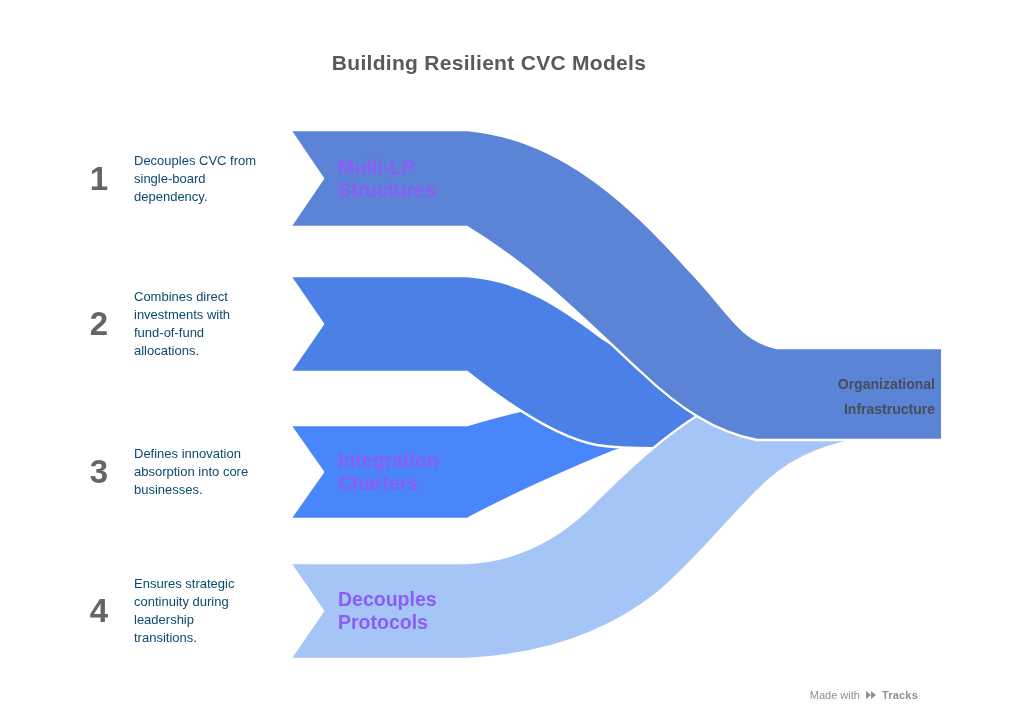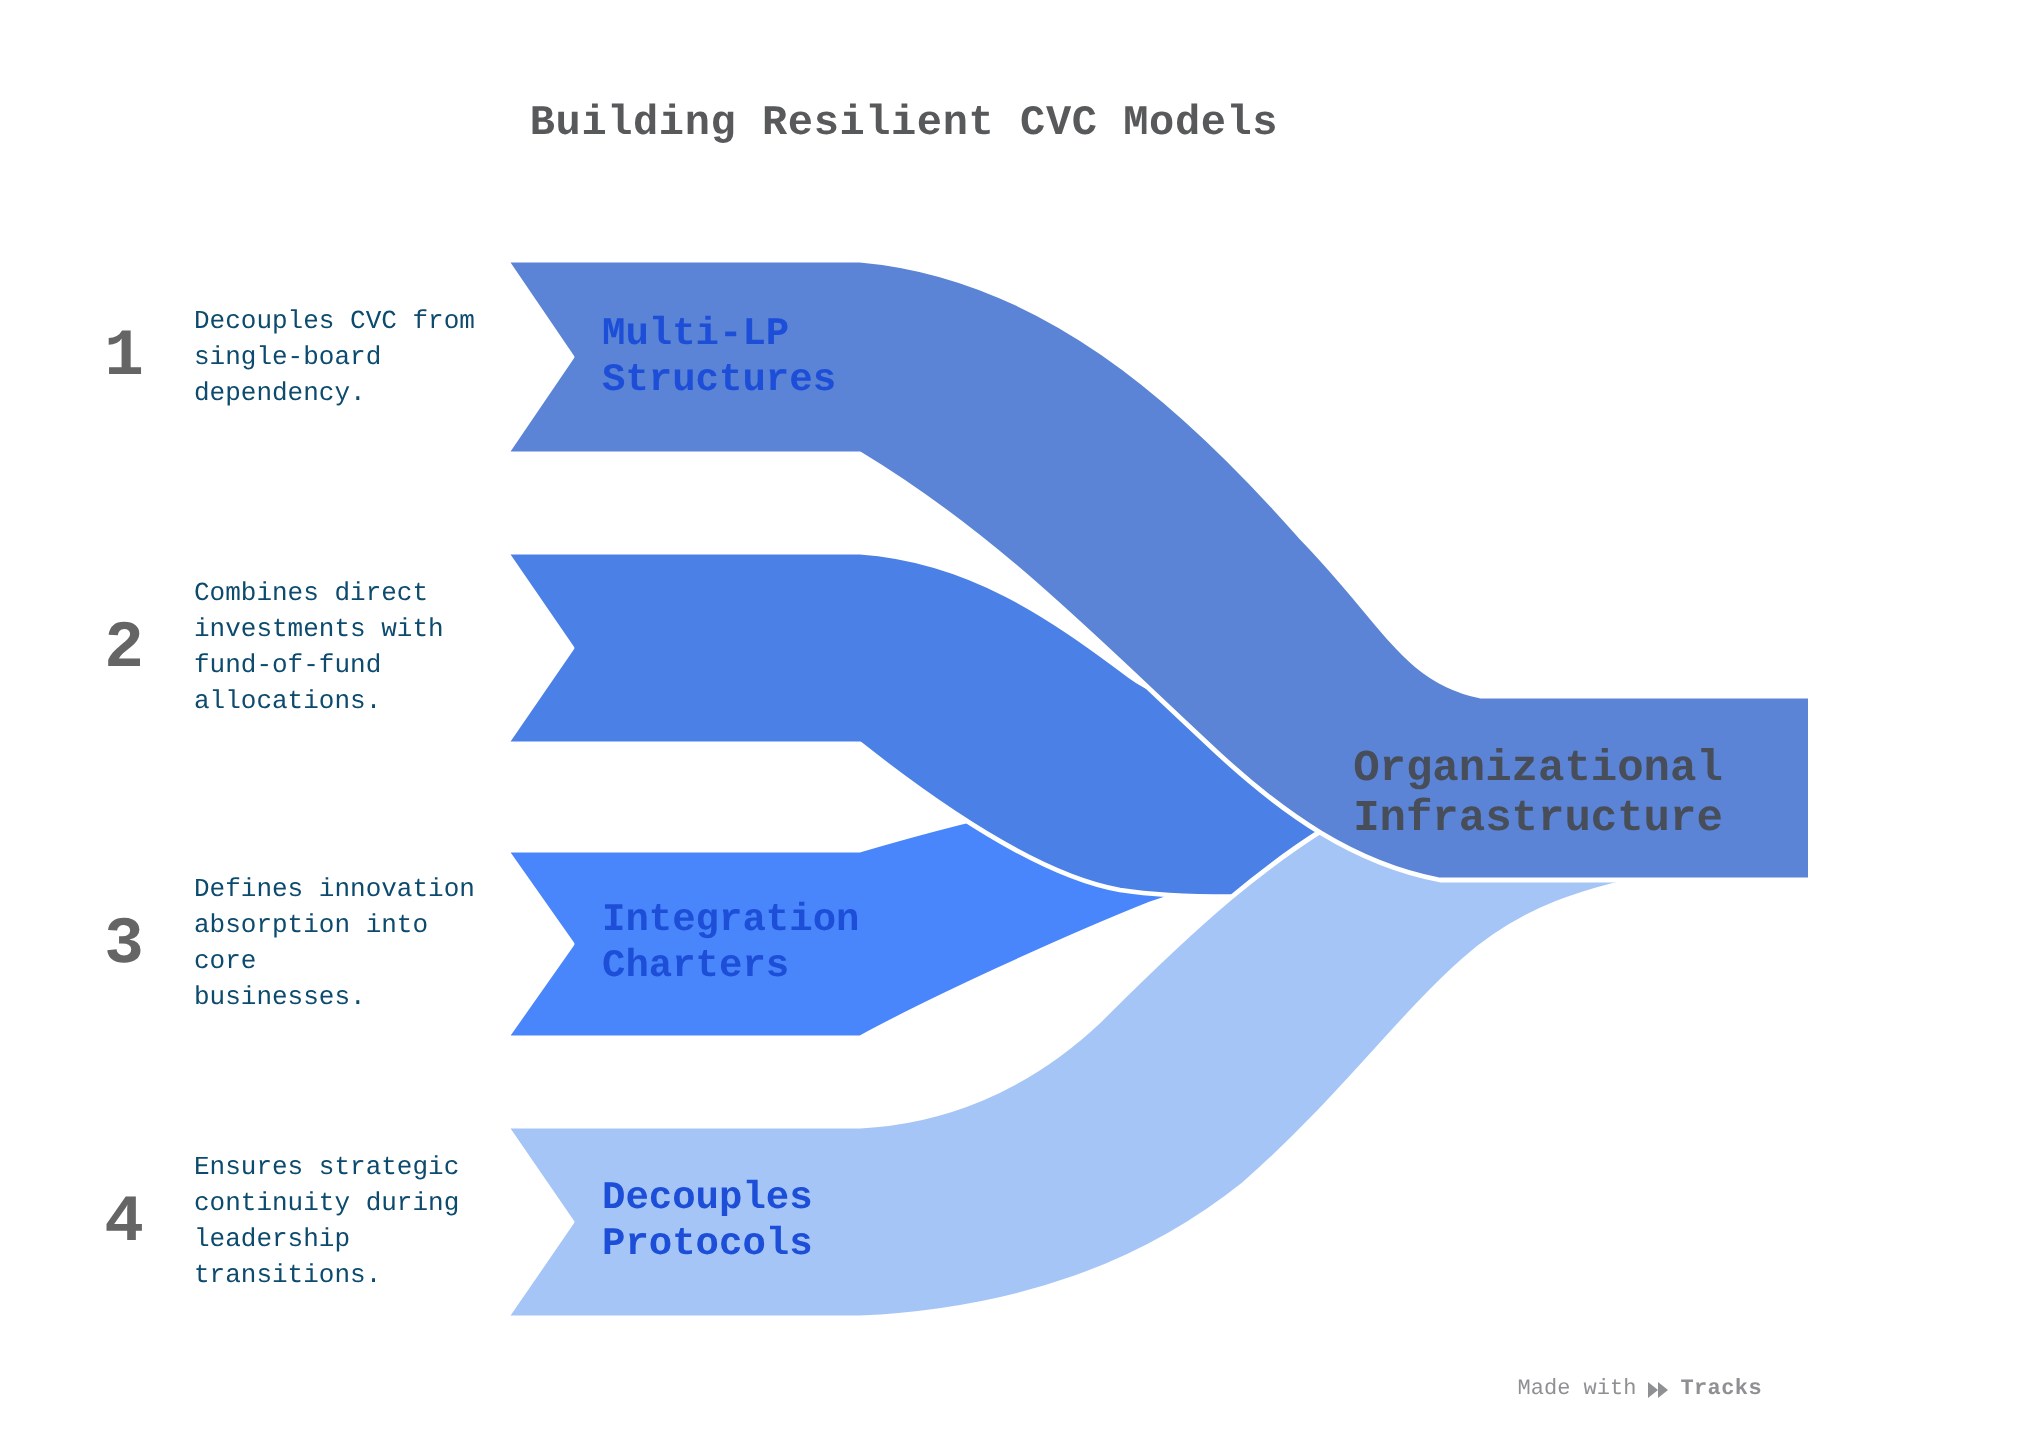--- a/index.html
+++ b/index.html
@@ -1,47 +1,47 @@
 <!DOCTYPE html>
 <html><head>
 <meta charset="utf-8">
 <style>
   html,body{margin:0;padding:0;background:#ffffff;}
   .stage{
     position:relative;width:904px;height:721px;overflow:hidden;
-    background:#ffffff;font-family:Liberation Mono, monospace;
+    background:#ffffff;font-family:Liberation Sans, sans-serif;margin-left:37px;
   }
   .ribbons{position:absolute;left:0;top:0;width:1020px;height:721px;}
   .ribbons path{stroke:#ffffff;stroke-width:2.4;stroke-linejoin:round;}
   .title{
     position:absolute;left:0;top:51px;width:100%;text-align:center;
     font-size:21px;font-weight:bold;color:#58595b;letter-spacing:.3px;
   }
   .num{
     position:absolute;left:40px;width:44px;text-align:center;
     font-size:33px;font-weight:bold;color:#656565;
     display:flex;align-items:center;justify-content:center;
   }
   .desc{
     position:absolute;left:97px;width:145px;
     font-size:13px;line-height:18px;color:#0c4a6e;
     display:flex;align-items:center;white-space:pre-line;
   }
   .blabel{
     position:absolute;left:301px;width:175px;
-    font-size:19.5px;line-height:23px;font-weight:bold;color:#1d4ed8;
+    font-size:19.5px;line-height:23px;font-weight:bold;color:#8b5cf6;
     display:flex;align-items:center;white-space:pre-line;
   }
   .f1{top:130px;height:97px;}
   .f2{top:276px;height:96px;}
   .f3{top:425px;height:94px;}
   .f4{top:563px;height:96px;}
   .result-label{
-    position:absolute;left:640px;top:372px;width:258px;text-align:center;
-    font-size:22px;line-height:25px;font-weight:bold;color:#474d59;
+    position:absolute;left:640px;top:372px;width:258px;text-align:right;
+    font-size:14px;line-height:25px;font-weight:bold;color:#474d59;
     white-space:pre-line;
   }
   .result-icon{position:absolute;left:906px;top:368px;}
   .result-icon path,.result-icon rect{fill:none;stroke:#4a5160;stroke-width:1.8;}
   .footer{
     position:absolute;right:23px;bottom:20px;
     display:flex;align-items:center;gap:5px;
     font-size:11px;color:#8f9093;
   }
   .brand{font-weight:bold;letter-spacing:.2px;}

